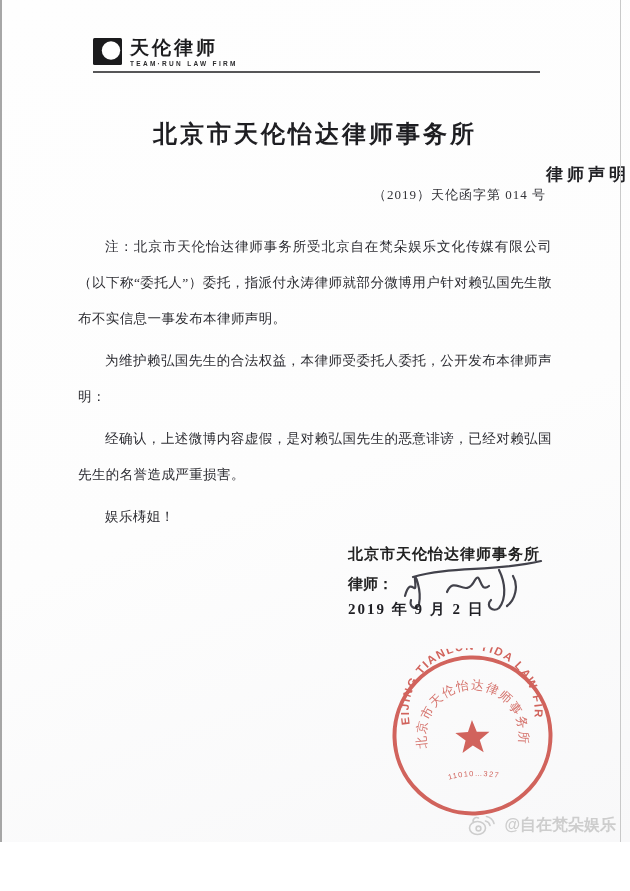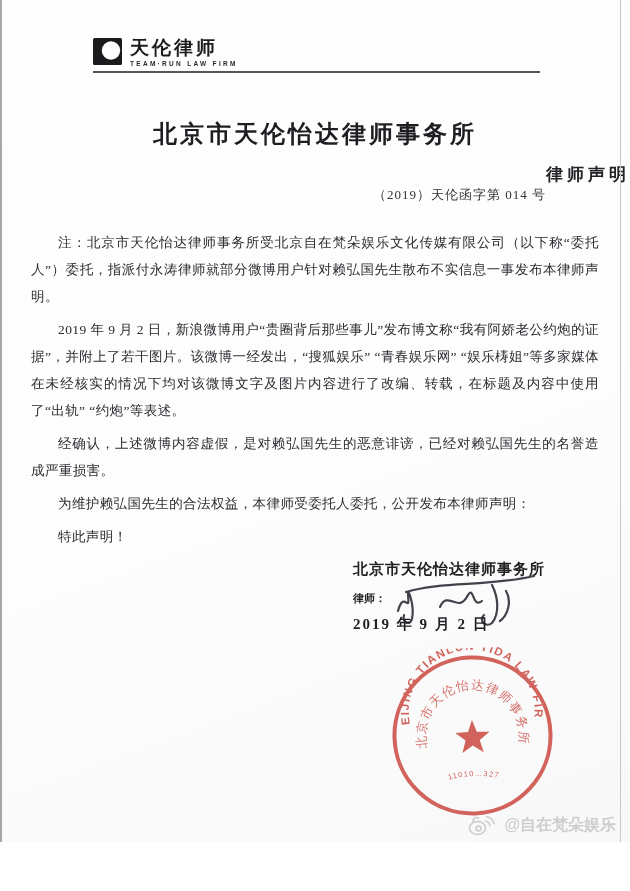--- a/index.html
+++ b/index.html
@@ -31,29 +31,29 @@
 
   
   h1.doc-title{margin:45px 0 0;text-align:center;font-size:24px;font-weight:bold;
       letter-spacing:3px;color:#1e1e22;}
   h2.doc-subtitle{margin:13px 0 0;text-align:right;font-size:17px;font-weight:bold;
       letter-spacing:4px;color:#222226;}
   .doc-number{margin-right:84px;text-align:right;font-size:13px;
       letter-spacing:1px;color:#333338;}
 
   
-  .doc-body{margin:25px 31px 0;font-size:13.5px;line-height:27px;text-align:justify;
+  .doc-body{margin:25px 78px 0;font-size:13.5px;line-height:36px;text-align:justify;
       color:#2b2b31;letter-spacing:.4px;}
   .doc-body p{margin:0 0 6px;text-indent:2em;}
   .doc-body p.closing{margin-bottom:0;}
 
   
   .signature-block{width:fit-content;margin:10px 85px 0 auto;position:relative;z-index:2;}
   .sig-firm{font-size:15px;font-weight:600;letter-spacing:1px;color:#222;}
-  .sig-lawyer{display:flex;align-items:center;margin-top:8px;font-size:11px;font-weight:600;color:#222;}
+  .sig-lawyer{display:flex;align-items:flex-end;margin-top:8px;font-size:15px;font-weight:600;color:#222;}
   .sig-scrawl{margin:-16px 0 -20px 2px;}
   .sig-date{margin-top:6px;text-align:left;font-size:15px;font-weight:bold;
       letter-spacing:2px;color:#1f1f24;}
 
   
   .seal{position:absolute;left:385px;top:648px;width:175px;height:175px;z-index:5;
       mix-blend-mode:multiply;opacity:.85;transform:rotate(-2deg);}
 
   
   .watermark{position:absolute;right:14px;bottom:6px;display:flex;align-items:center;gap:9px;
@@ -80,24 +80,23 @@
     </div>
     <div class="letterhead-rule"></div>
   </header>
 
   <h1 class="doc-title">北京市天伦怡达律师事务所</h1>
   <h2 class="doc-subtitle">律师声明</h2>
   <div class="doc-number">（2019）天伦函字第 014 号</div>
 
   <main class="doc-body">
     <p>注：北京市天伦怡达律师事务所受北京自在梵朵娱乐文化传媒有限公司（以下称“委托人”）委托，指派付永涛律师就部分微博用户针对赖弘国先生散布不实信息一事发布本律师声明。</p>
-    <p>2019 年 9 月 2 日，新浪微博用户“贵圈背后那些事儿”发布博文称“我有阿娇老公约炮的证据”，并附上了若干图片。该微博一经发出，“搜狐娱乐” “青春娱乐网” “娱乐梼姐”等多家媒体在未经核实的情况下均对该微博文字及图片内容进行了改编、转载，在标题及内容中使用了“出轨” “约炮”等表述。</p>
+    <p>为维护赖弘国先生的合法权益，本律师受委托人委托，公开发布本律师声明：</p>
     <p>经确认，上述微博内容虚假，是对赖弘国先生的恶意诽谤，已经对赖弘国先生的名誉造成严重损害。</p>
-    <p>为维护赖弘国先生的合法权益，本律师受委托人委托，公开发布本律师声明：</p>
-    <p class="closing">特此声明！</p>
+    <p class="closing">娱乐梼姐！</p>
   </main>
 
   <div class="signature-block">
     <div class="sig-firm">北京市天伦怡达律师事务所</div>
     <div class="sig-lawyer">
       <span>律师：</span>
       <svg class="sig-scrawl" width="150" height="58" viewBox="0 0 150 58" xmlns="http://www.w3.org/2000/svg">
         <g fill="none" stroke="#33333d" stroke-width="2.2" stroke-linecap="round" opacity="0.92">
           <path d="M10 40 C 16 18, 22 44, 20 24 C 19 14, 27 34, 24 48 C 22 55, 14 52, 16 44"></path>
           <path d="M18 21 C 55 10, 100 16, 146 5"></path>

